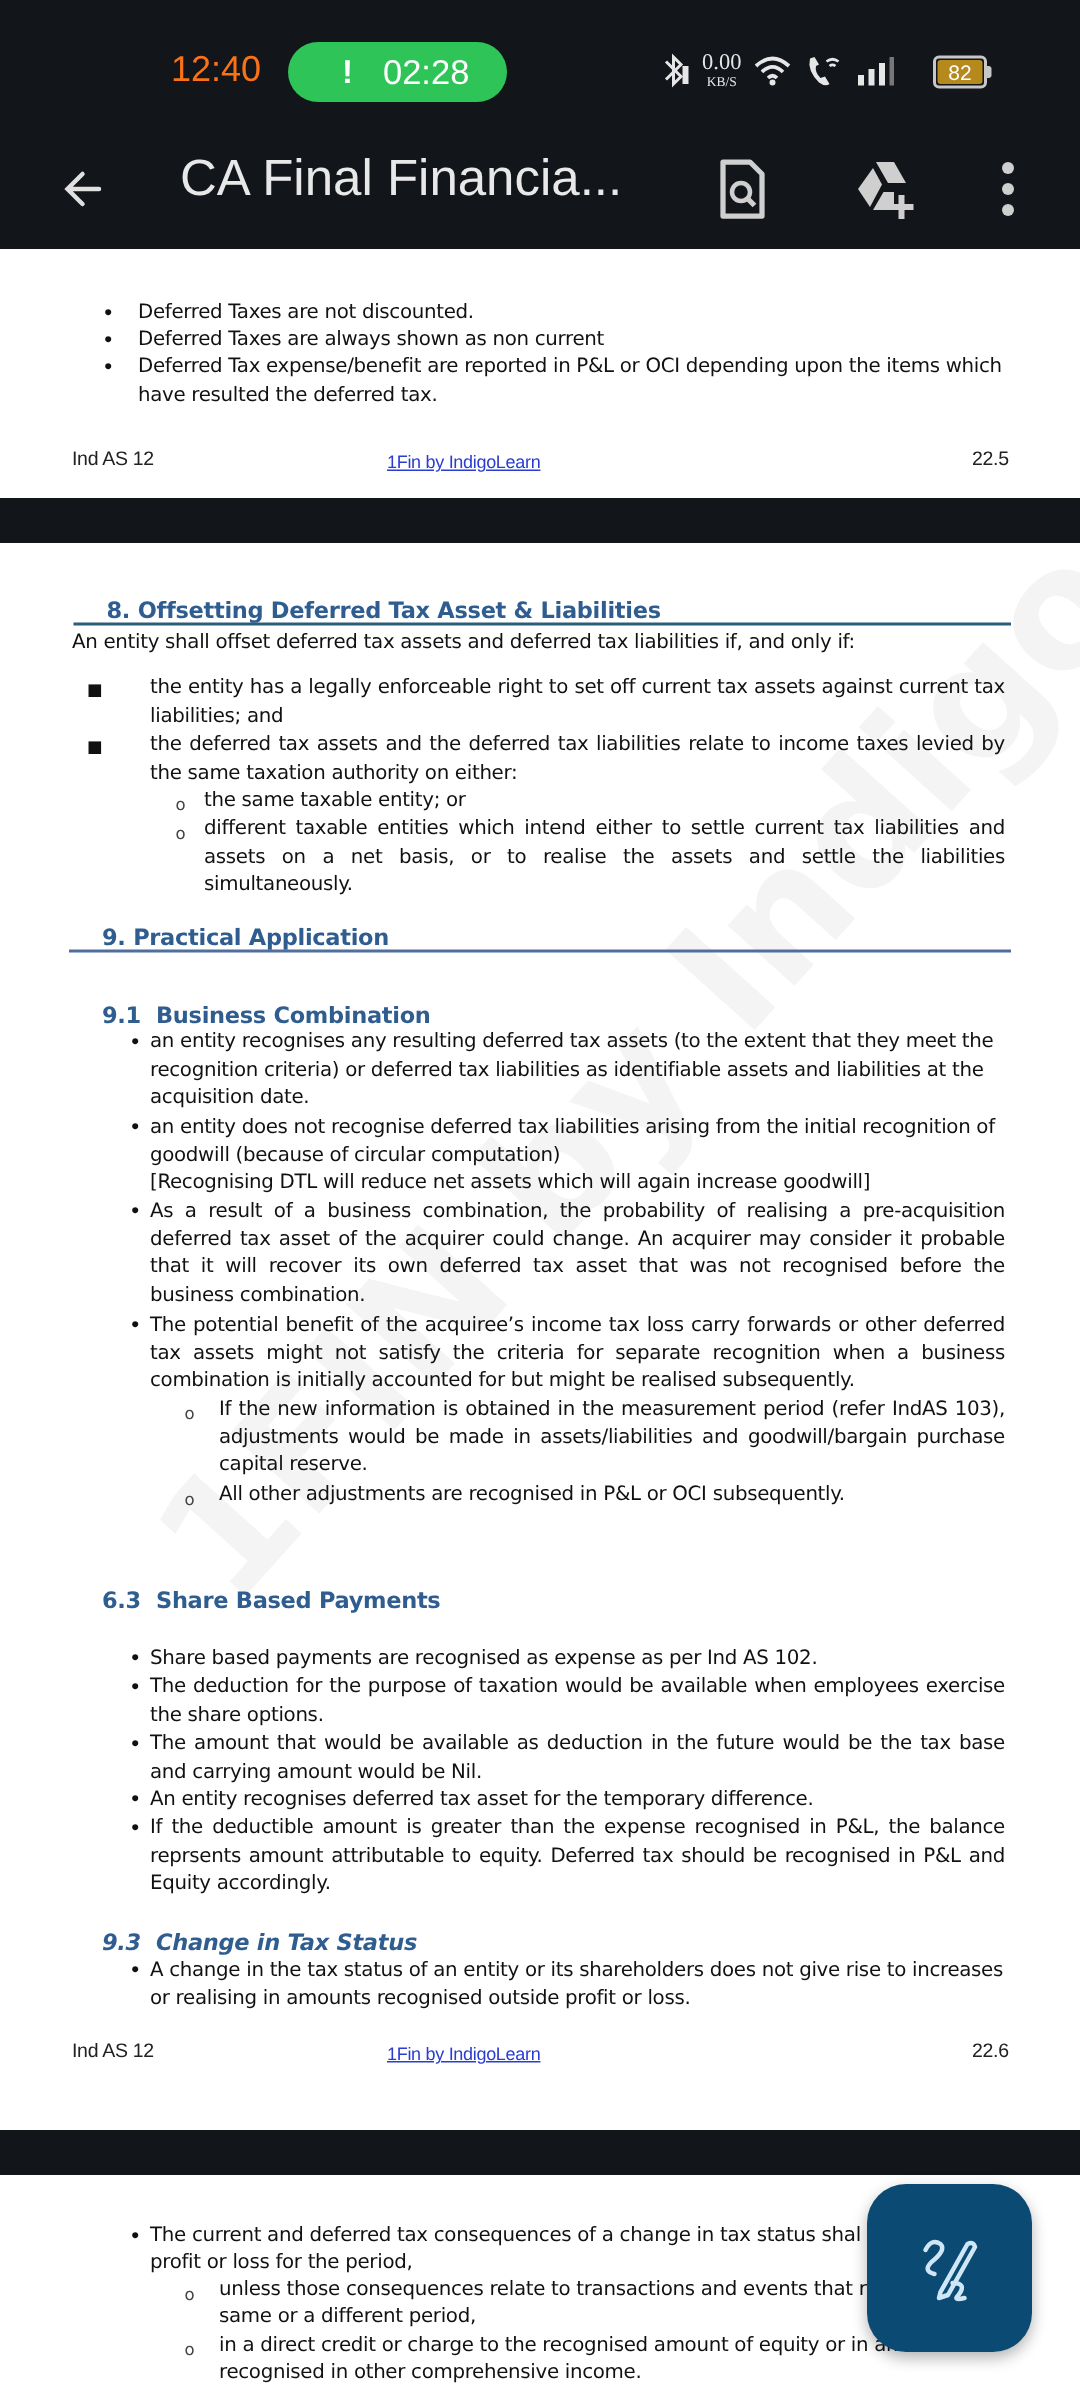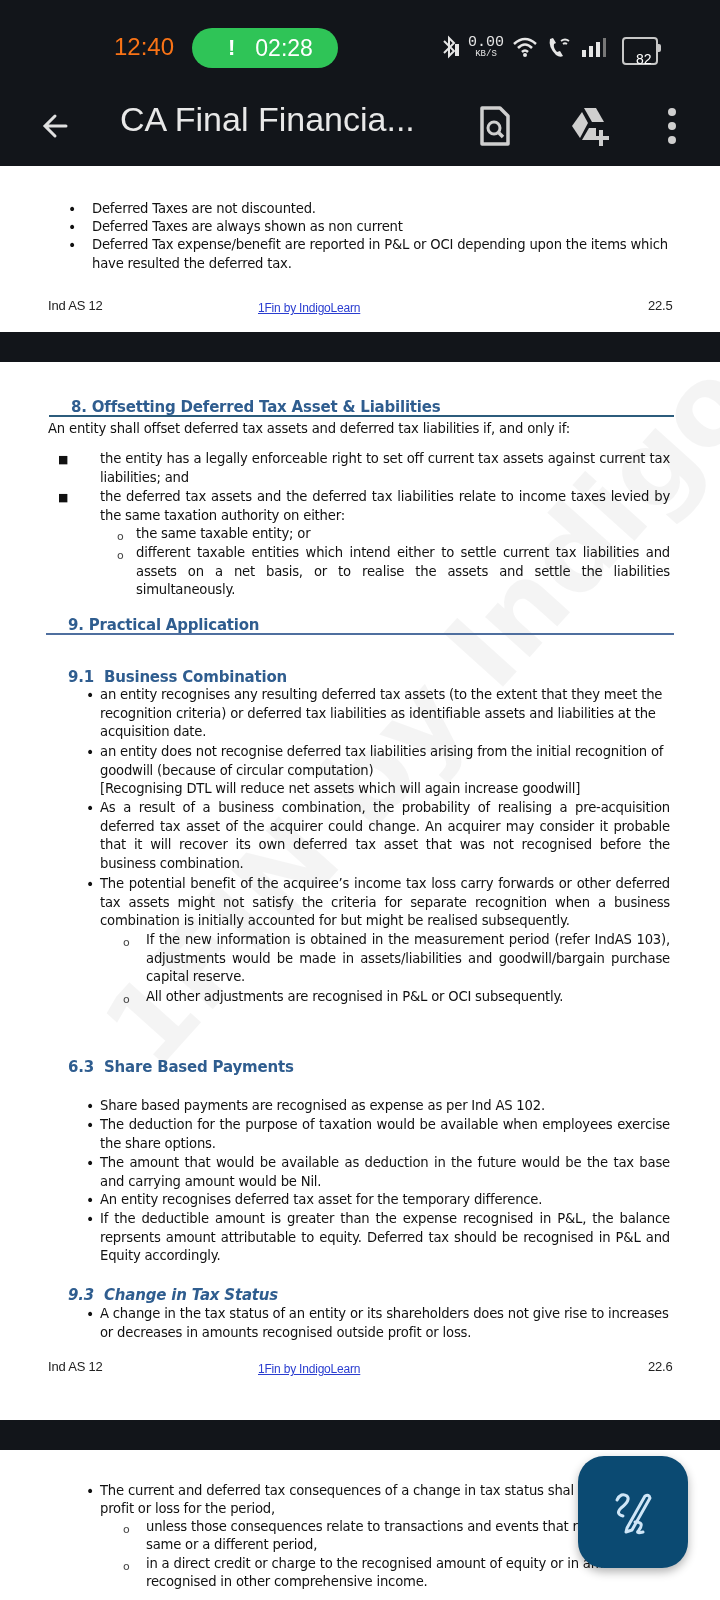--- a/index.html
+++ b/index.html
@@ -6,24 +6,24 @@
   html, body { width: 720px; height: 1600px; overflow: hidden; background: #12151a; }
   body { font-family: "DejaVu Sans", sans-serif; position: relative; }
 
   
   .statusbar { position: absolute; left: 0; top: 0; width: 720px; height: 90px; background: #12151a; color: #fff; }
   .sb-time { position: absolute; left: 114px; top: 33px; font-family: "Liberation Sans", sans-serif; font-size: 24px; color: #f97316; }
   .sb-pill { position: absolute; left: 192px; top: 28px; width: 146px; height: 40px; border-radius: 20px; background: #2fc457; color: #fff; font-family: "Liberation Sans", sans-serif; font-size: 23px; display: flex; align-items: center; }
   .sb-pill .excl { margin-left: 36px; font-weight: bold; font-size: 22px; }
   .sb-pill .timer { margin-left: 20px; text-align: center; }
   .sb-icons { position: absolute; left: 440px; top: 34px; display: flex; align-items: center; gap: 8px; color: #e6e6e6; }
-  .sb-speed { font-family: Liberation Mono, monospace; text-align: center; line-height: 1; }
+  .sb-speed { font-family: Liberation Serif, serif; text-align: center; line-height: 1; }
   .sb-speed .v { font-size: 15px; display: block; }
   .sb-speed .u { font-size: 9px; display: block; }
-  .sb-battery { position: absolute; left: 622px; top: 37px; width: 36px; height: 22px; border: 2px solid #c7c7c7; border-radius: 4px; padding: 12px; }
+  .sb-battery { position: absolute; left: 622px; top: 37px; width: 36px; height: 22px; border: 2px solid #c7c7c7; border-radius: 4px; padding: 1px; }
   .sb-battery .fill { width: 100%; height: 100%; background: #b5891b; border-radius: 2px; color: #fff; font-family: "Liberation Sans", sans-serif; font-size: 14px; text-align: center; line-height: 16px; }
   .sb-battery::after { content: ""; position: absolute; right: -5px; top: 5px; width: 3px; height: 8px; background: #c7c7c7; border-radius: 0 2px 2px 0; }
 
   
   .appbar { position: absolute; left: 0; top: 90px; width: 720px; height: 76px; background: #12151a; }
   .back-btn { position: absolute; left: 36px; top: 16px; width: 40px; height: 40px; }
   .app-title { position: absolute; left: 120px; top: 10px; font-family: "Liberation Sans", sans-serif; font-size: 34px; color: #e8e8e8; }
   .ab-icon { position: absolute; top: 14px; width: 44px; height: 44px; }
 
   
@@ -165,21 +165,21 @@
   <span class="bullet" style="left:86px;top:792px">•</span>
   <div class="justify" style="position:absolute;left:100px;top:792px;width:570px">The amount that would be available as deduction in the future would be the tax base and carrying amount would be Nil.</div>
   <span class="bullet" style="left:86px;top:829px">•</span>
   <div style="position:absolute;left:100px;top:829px;width:570px">An entity recognises deferred tax asset for the temporary difference.</div>
   <span class="bullet" style="left:86px;top:848px">•</span>
   <div class="justify" style="position:absolute;left:100px;top:848px;width:570px">If the deductible amount is greater than the expense recognised in P&amp;L, the balance reprsents amount attributable to equity. Deferred tax should be recognised in P&amp;L and Equity accordingly.</div>
 
   <div class="heading" style="left:48px;top:924px;font-style:italic">9.3</div>
   <div class="heading" style="left:84px;top:924px;font-style:italic">Change in Tax Status</div>
   <span class="bullet" style="left:86px;top:943px">•</span>
-  <div style="position:absolute;left:100px;top:943px;width:570px">A change in the tax status of an entity or its shareholders does not give rise to increases or decreases in amounts recognised outside profit or loss.</div>
+  <div style="position:absolute;left:100px;top:943px;width:570px">A change in the tax status of an entity or its shareholders does not give rise to increases or realising in amounts recognised outside profit or loss.</div>
 
   <span class="footer-left" style="left:48px;top:996px">Ind AS 12</span>
   <span class="footer-link" style="left:258px;top:998px">1Fin by IndigoLearn</span>
   <span class="footer-right" style="left:648px;top:996px">22.6</span>
 </div>
 
 <div class="gap" style="top:1420px;height:30px"></div>
 
 <div class="page doc-text" style="top:1450px;height:150px;overflow:hidden;">
   <span class="bullet" style="left:86px;top:32px">•</span>

